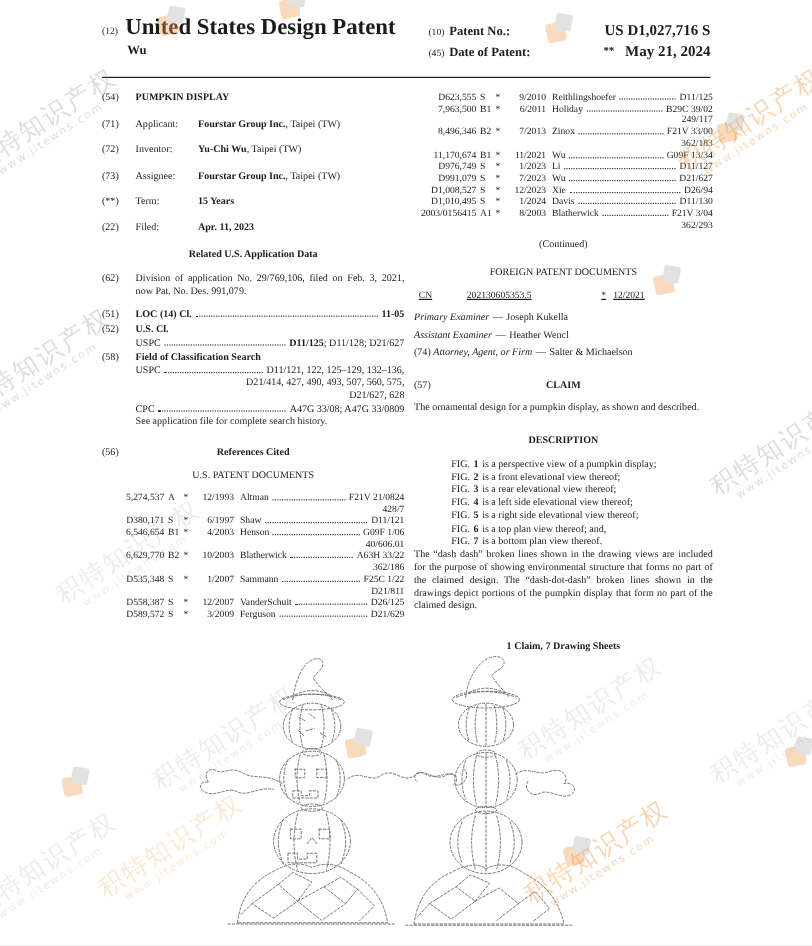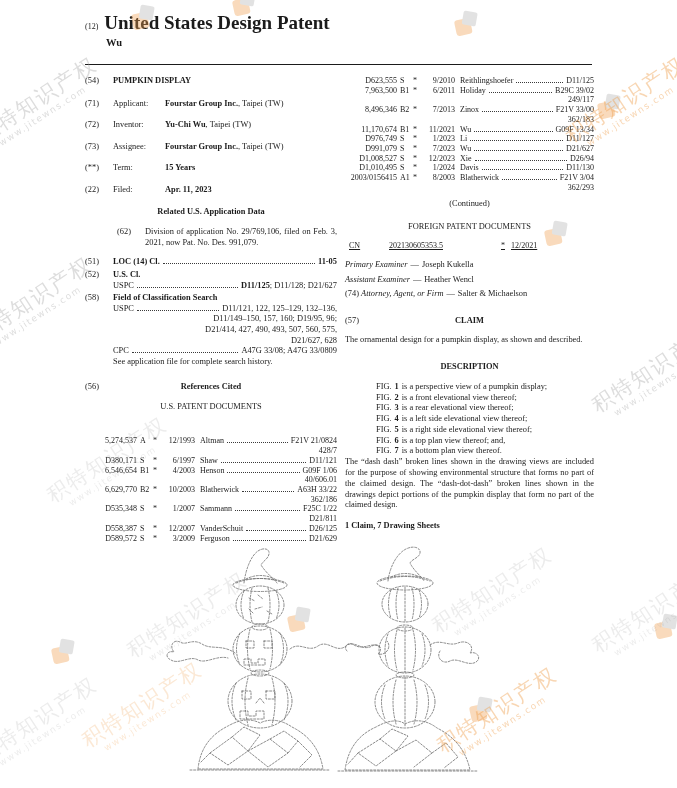--- a/index.html
+++ b/index.html
@@ -25,22 +25,22 @@
   .col{position:absolute;top:76px;font-size:8.4px;line-height:10.6px;}
   .col-left{left:85px;width:252px;}
   .col-right{left:345px;width:249px;}
   .code-col{width:28px;flex:none;}
   .bold{font-weight:bold;}
   .row54{display:flex;margin-bottom:12px;}
   .field{display:flex;margin-bottom:11px;}
   .f-label{width:52px;flex:none;}
   .f-value{flex:1;}
   .center-head{text-align:center;font-weight:bold;margin:11px 0 10px;}
-  .center-sub{text-align:center;margin:0 0 24px;}
-  .hang{display:flex;margin-bottom:9px;margin-left:32px;}
+  .center-sub{text-align:center;margin:0 0 8px;}
+  .hang{display:flex;margin-bottom:9px;}
   .hang .hbody{flex:1;text-align:justify;}
   .leader{flex:1 1 auto;border-bottom:1px dotted #3a3a3a;margin:0 3px 2px 3px;min-width:10px;}
   .flexline{display:flex;align-items:baseline;}
   .ind{margin-left:28px;}
   .rightline{text-align:right;}
   .note-line{margin-left:28px;margin-bottom:2px;}
 
   
   .refrow{display:flex;align-items:baseline;font-size:8px;line-height:9.7px;}
   .rn{width:52px;text-align:right;flex:none;white-space:nowrap;}
@@ -60,21 +60,21 @@
   
   .exm{margin-top:3px;line-height:11.5px;}
   .exm i{font-style:italic;}
   .exm .dash{margin:0 3px;}
   .sec-rel{position:relative;text-align:center;font-weight:bold;margin:16px 0 9px;}
   .sec-rel .code{position:absolute;left:0;font-weight:normal;}
   .just{text-align:justify;line-height:10.8px;}
   .fig-line{line-height:10.8px;}
   .fl-pre{margin-right:3px;padding-left:31px;}
   .fl-num{font-weight:bold;margin-right:3px;}
-  .summary{font-weight:bold;margin-top:10px;}
+  .summary{text-align:center;font-weight:bold;margin-top:23px;}
 
   
   .wm{position:absolute;transform:rotate(-33deg);color:rgba(155,155,155,.34);
       font-family:"DejaVu Sans",sans-serif;pointer-events:none;z-index:3;}
   .wm .t{font-size:21px;letter-spacing:2px;white-space:nowrap;}
   .wm .u{font-size:9px;letter-spacing:1.6px;white-space:nowrap;margin-top:-2px;padding-left:14px;}
   .wm.orange{color:rgba(238,158,74,.42);}
   .wm.faint{opacity:.55;}
   .logo{position:absolute;width:26px;height:26px;transform:rotate(-12deg);opacity:.38;pointer-events:none;z-index:2;}
   .logo::before{content:"";position:absolute;left:0;top:6px;width:16px;height:16px;background:#f0a050;border-radius:3px;}
@@ -144,20 +144,32 @@
   <div class="logo" style="left:288px;top:608px"></div>
 
   <div class="header">
     <div class="h-left">
       <div class="title-line">
         <span class="kind-code">(12)</span>
         <span class="doc-title">United States Design Patent</span>
       </div>
       <div class="h-surname">Wu</div>
     </div>
+    <div class="h-right">
+      <div class="h-row">
+        <span class="code">(10)</span>
+        <span class="lab">Patent No.:</span>
+        <span class="val">US D1,027,716 S</span>
+      </div>
+      <div class="h-row">
+        <span class="code">(45)</span>
+        <span class="lab">Date of Patent:</span>
+        <span class="val"><span class="term">**</span><span>May 21, 2024</span></span>
+      </div>
+    </div>
   </div>
   <div class="rule"></div>
 
   <div class="col col-left">
     <div class="row54">
       <span class="code-col">(54)</span>
       <span class="bold">PUMPKIN DISPLAY</span>
     </div>
 
     <div>
@@ -221,21 +233,20 @@
       <span class="code-col">(58)</span>
       <span class="bold">Field of Classification Search</span>
     </div>
     <div class="flexline ind">
       <span>USPC</span>
       <span class="leader"></span>
       <span>D11/121, 122, 125–129, 132–136,</span>
     </div>
     <div>
 
-        <div class="rightline">D11/149–150, 157, 160; D19/95, 96;</div>
 
         <div class="rightline">D21/414, 427, 490, 493, 507, 560, 575,</div>
 
         <div class="rightline">D21/627, 628</div>
       </div>
     <div class="flexline ind">
       <span>CPC</span>
       <span class="leader"></span>
       <span>A47G 33/08; A47G 33/0809</span>
     </div>

